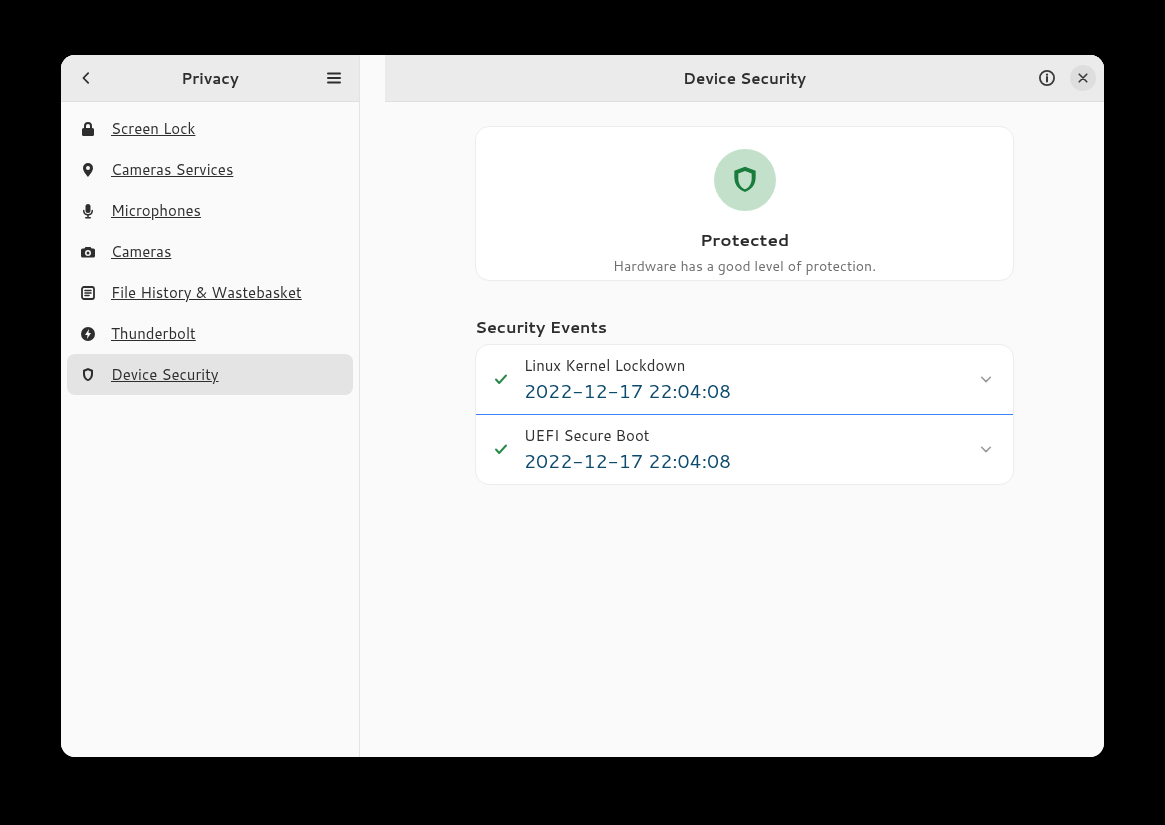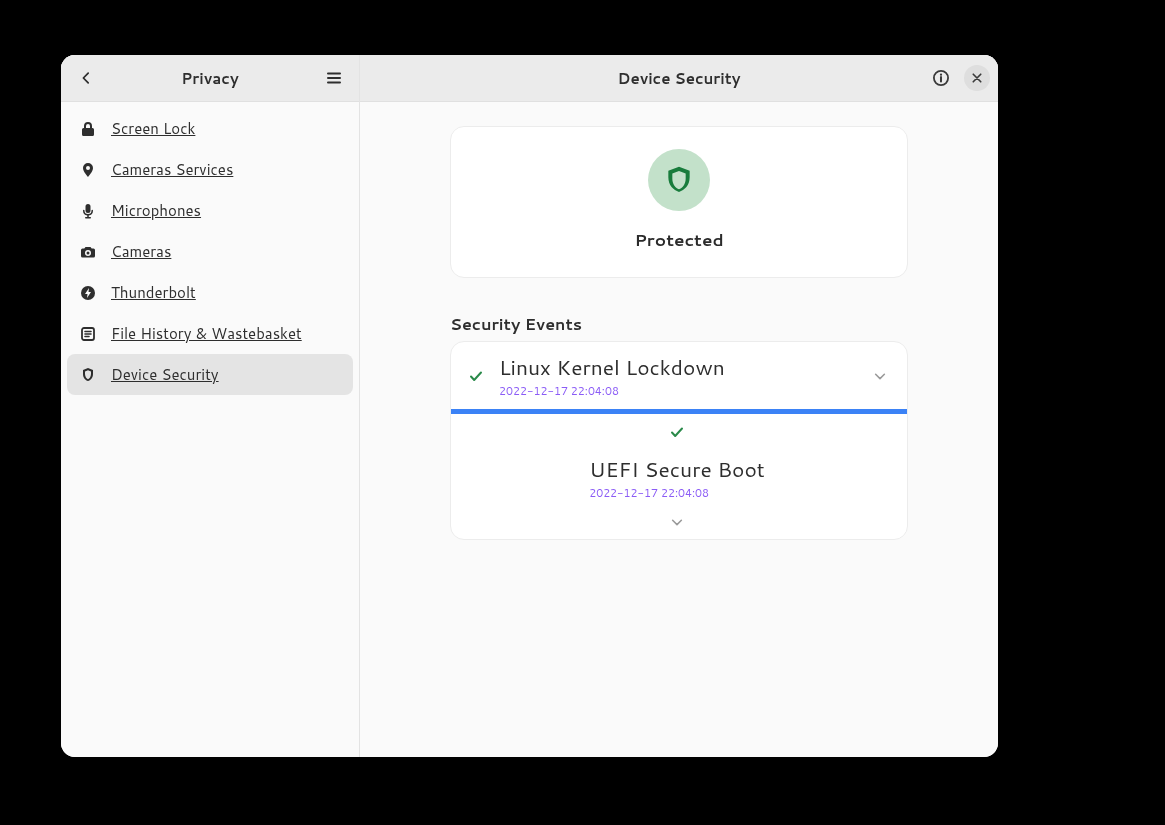--- a/index.html
+++ b/index.html
@@ -10,27 +10,28 @@
     font-size: 15px;
     color: #2e2e2e;
     display: flex;
     align-items: flex-start;
     justify-content: flex-start;
   }
   .window {
     position: absolute;
     left: 61px;
     top: 55px;
-    width: 937px;
+    width: 1043px;
     height: 702px;
     background: #fafafa;
     border-radius: 14px;
     overflow: hidden;
     display: flex;
     box-shadow: 0 4px 24px rgba(0,0,0,0.4);
+    gap: 25px;
   }
 
   
   .sidebar {
     width: 299px;
     display: flex;
     flex-direction: column;
     background: #fafafa;
     border-right: 1px solid #e3e3e3;
   }
@@ -141,21 +142,21 @@
   .cards-row {
     display: flex;
     gap: 22px;
     margin-bottom: 34px;
   }
   .card {
     flex: 1;
     background: #fff;
     border: 1px solid #ececec;
     border-radius: 14px;
-    padding: 22px 18px 20px;
+    padding: 22px 18px 4px;
     text-align: center;
   }
   .card .badge {
     width: 62px;
     height: 62px;
     border-radius: 50%;
     background: #c3e1ca;
     margin: 0 auto 16px;
     display: flex;
     align-items: center;
@@ -187,25 +188,25 @@
     border-radius: 14px;
     overflow: hidden;
   }
   .event-row {
     display: flex;
     align-items: center;
     padding: 10px 20px 10px 16px;
     gap: 14px;
     cursor: pointer;
   }
-  .event-row + .event-row { border-top: 5px solid #3b82f6; flex-direction: column; }
+  .event-row + .event-row { border-top: 1px solid #3b82f6; }
   .event-check { color: #2a8a4a; width: 18px; display: flex; justify-content: center; }
   .event-body { flex: 1; }
-  .event-title { font-size: 21px; color: #2e2e2e; }
-  .event-time { font-size: 11px; color: #8b5cf6; margin-top: 1px; }
+  .event-title { font-size: 15px; color: #2e2e2e; }
+  .event-time { font-size: 19px; color: #0c4a6e; margin-top: 1px; }
   .event-chevron { color: #9a9a9a; }
 
   svg { display: block; }
 </style>
 </head>
 <body>
 
 <div class="window">
 
   <aside class="sidebar">
@@ -262,35 +263,35 @@
           <svg width="16" height="16" viewBox="0 0 16 16">
               <path fill="currentColor" d="M5.5 3 4.3 4.5H2.5A1.5 1.5 0 0 0 1 6v6a1.5 1.5 0 0 0 1.5 1.5h11A1.5 1.5 0 0 0 15 12V6a1.5 1.5 0 0 0-1.5-1.5h-1.8L10.5 3h-5ZM8 6a3 3 0 1 1 0 6 3 3 0 0 1 0-6Zm0 1.5A1.5 1.5 0 1 0 8 10.5 1.5 1.5 0 0 0 8 7.5Z"></path>
             </svg>
         </span>
         <span class="sb-label">Cameras</span>
       </div>
 
       <div class="sidebar-item">
         <span class="sb-icon">
           <svg width="16" height="16" viewBox="0 0 16 16">
+              <rect x="2" y="2" width="12" height="12" rx="2" fill="none" stroke="currentColor" stroke-width="1.8"></rect>
+              <path d="M5 5.5h6M5 8h6M5 10.5h4" stroke="currentColor" stroke-width="1.6" stroke-linecap="round"></path>
+            </svg>
+        </span>
+        <span class="sb-label">File History &amp; Wastebasket</span>
+      </div>
+
+      <div class="sidebar-item">
+        <span class="sb-icon">
+          <svg width="16" height="16" viewBox="0 0 16 16">
               <circle cx="8" cy="8" r="7" fill="currentColor"></circle>
               <path fill="#fafafa" d="M9 3 5 9h2.5L7 13l4-6H8.5Z"></path>
             </svg>
         </span>
         <span class="sb-label">Thunderbolt</span>
-      </div>
-
-      <div class="sidebar-item">
-        <span class="sb-icon">
-          <svg width="16" height="16" viewBox="0 0 16 16">
-              <rect x="2" y="2" width="12" height="12" rx="2" fill="none" stroke="currentColor" stroke-width="1.8"></rect>
-              <path d="M5 5.5h6M5 8h6M5 10.5h4" stroke="currentColor" stroke-width="1.6" stroke-linecap="round"></path>
-            </svg>
-        </span>
-        <span class="sb-label">File History &amp; Wastebasket</span>
       </div>
 
 
       <div class="sidebar-item selected">
         <span class="sb-icon">
           <svg width="16" height="16" viewBox="0 0 16 16">
               <path fill="currentColor" d="M8 1 3 3v4c0 4 2.5 6.5 5 7 2.5-.5 5-3 5-7V3L8 1Zm0 2.2 3 1.2v2.6c0 2.7-1.6 4.6-3 5.2-1.4-.6-3-2.5-3-5.2V4.4l3-1.2Z"></path>
             </svg>
         </span>
         <span class="sb-label">Device Security</span>
@@ -326,20 +327,21 @@
 
       <div class="cards-row">
 
         <div class="card">
           <div class="badge">
             <svg width="32" height="32" viewBox="0 0 24 24">
                 <path fill="currentColor" d="M12 2 4 5v5c0 6 3.8 9.7 8 11 4.2-1.3 8-5 8-11V5l-8-3Zm0 3.2 5 1.9v3.9c0 4.2-2.5 7-5 8-2.5-1-5-3.8-5-8V7.1l5-1.9Z"></path>
               </svg>
           </div>
           <h3>Protected</h3>
+          <p>Hardware has a good level of protection.</p>
         </div>
 
 
       </div>
 
       <div class="section-title">Security Events</div>
 
       <div class="events-list">
 
         <div class="event-row">

